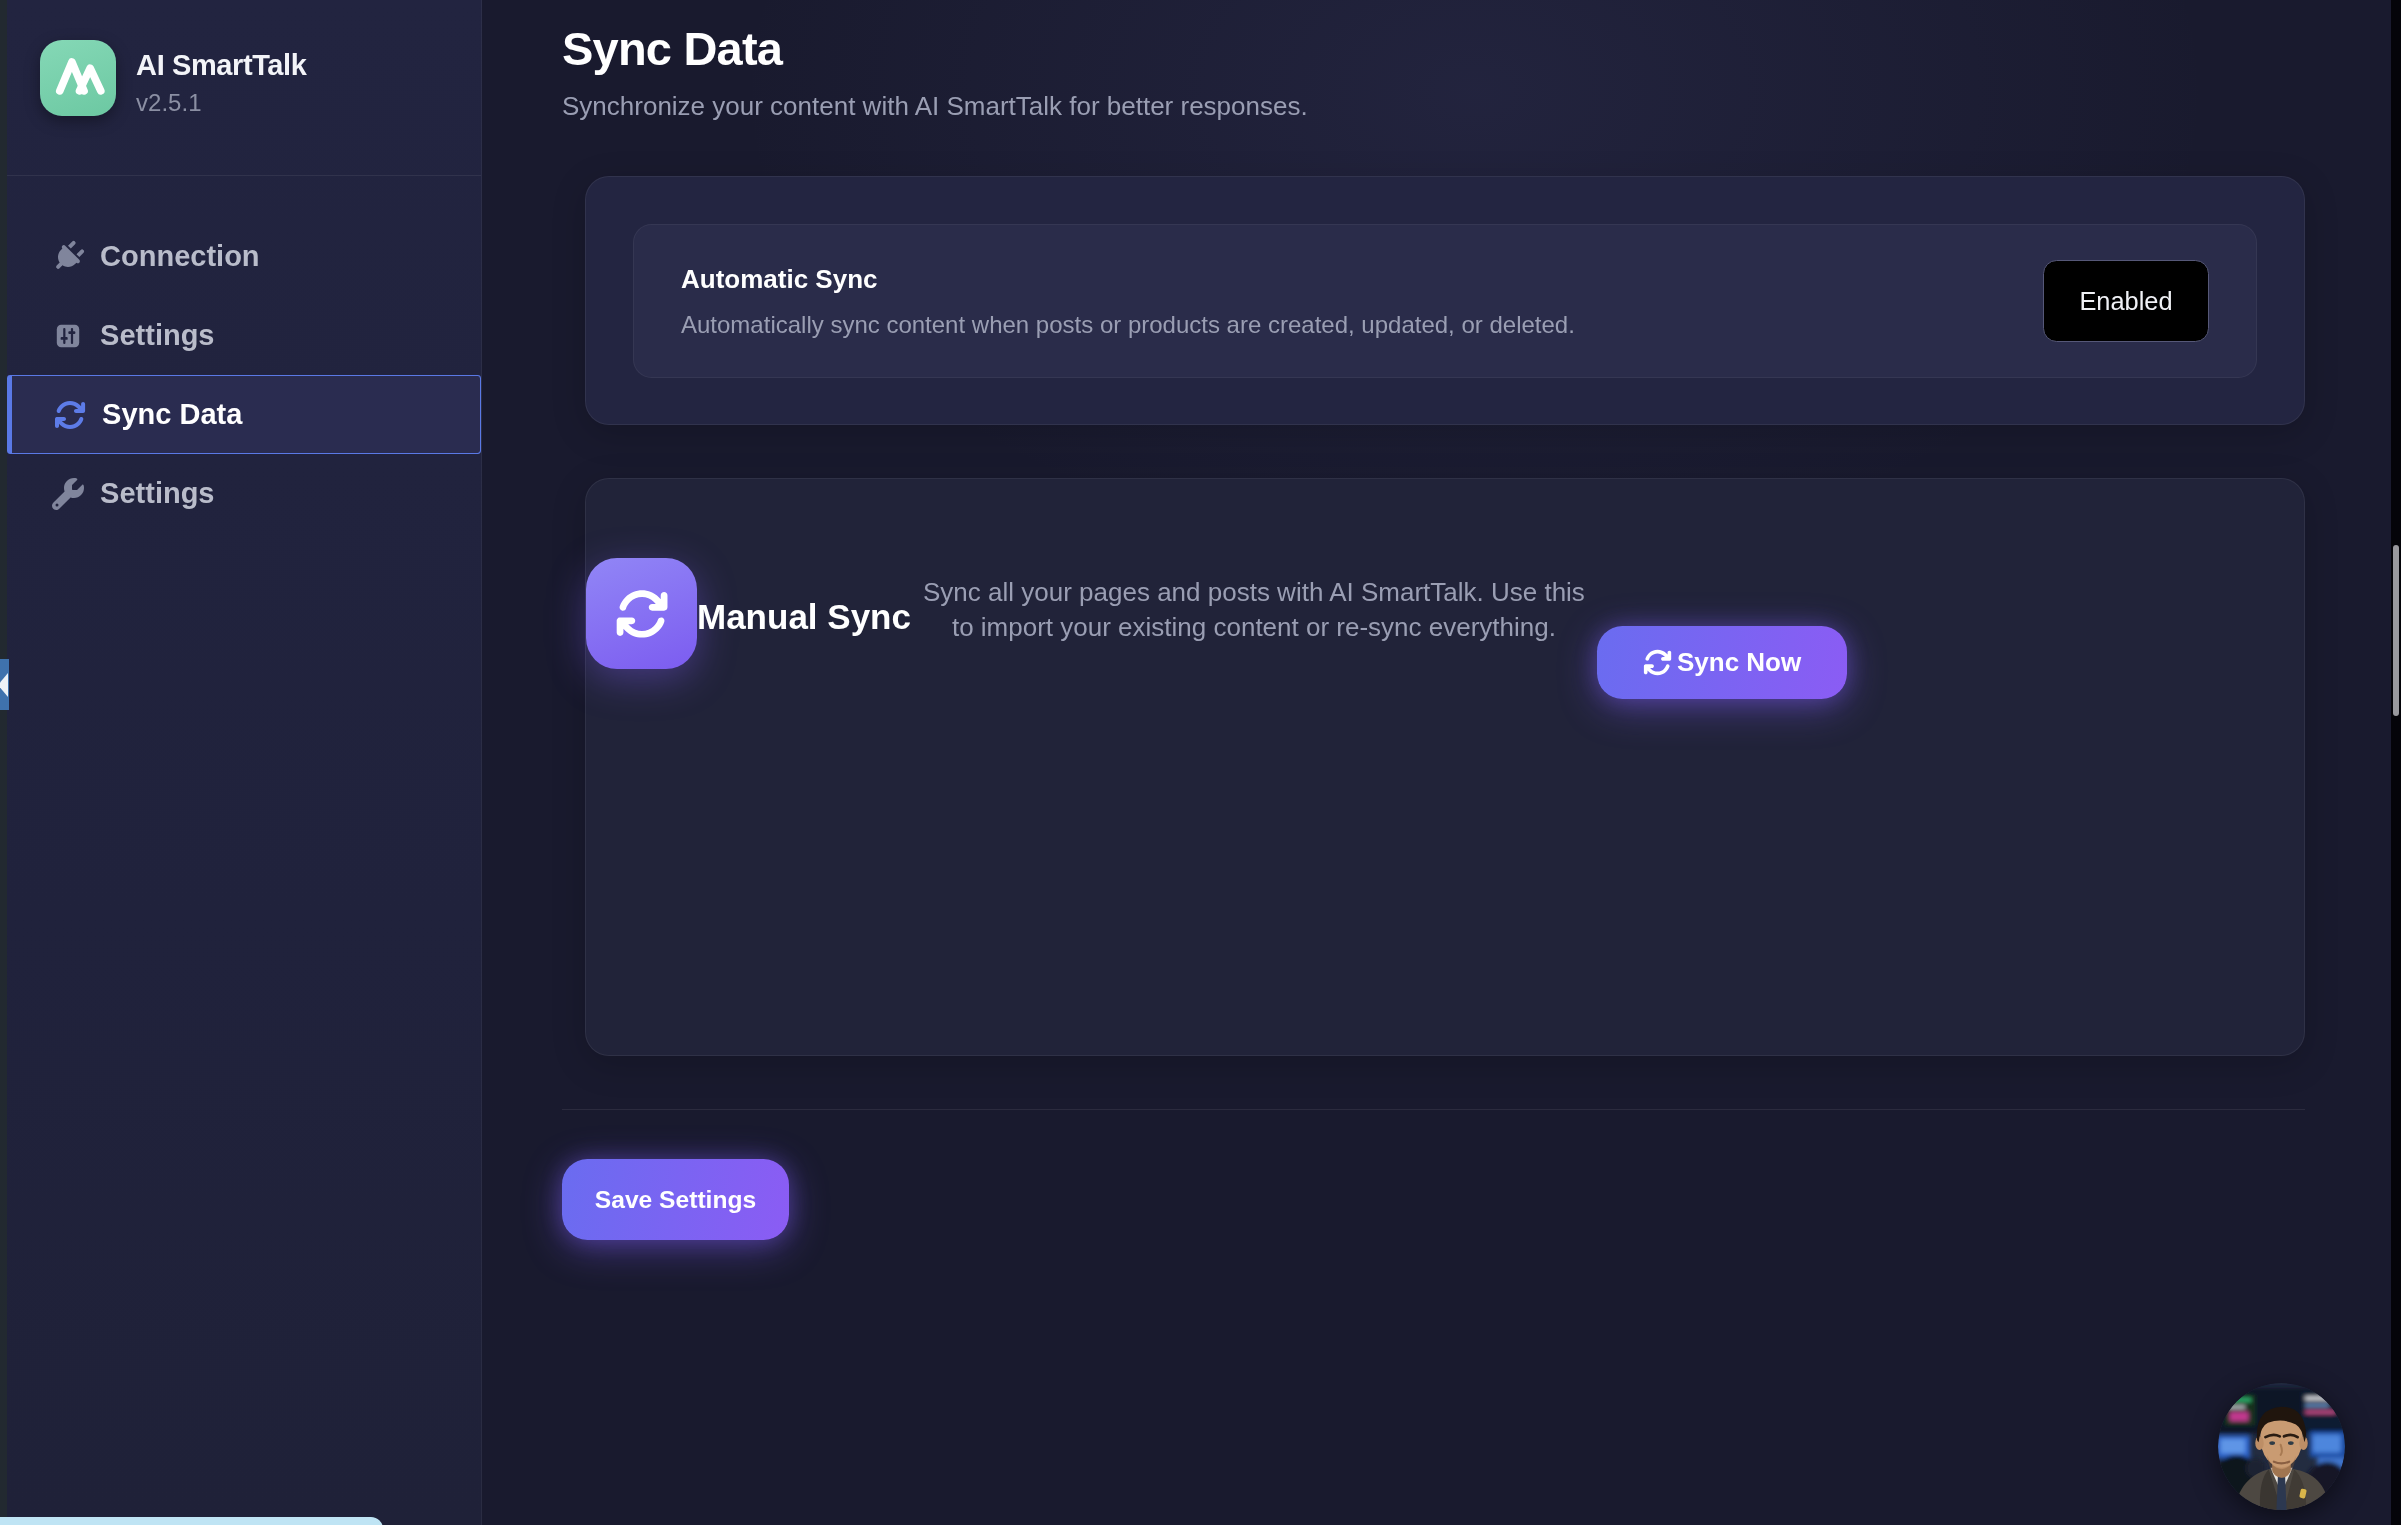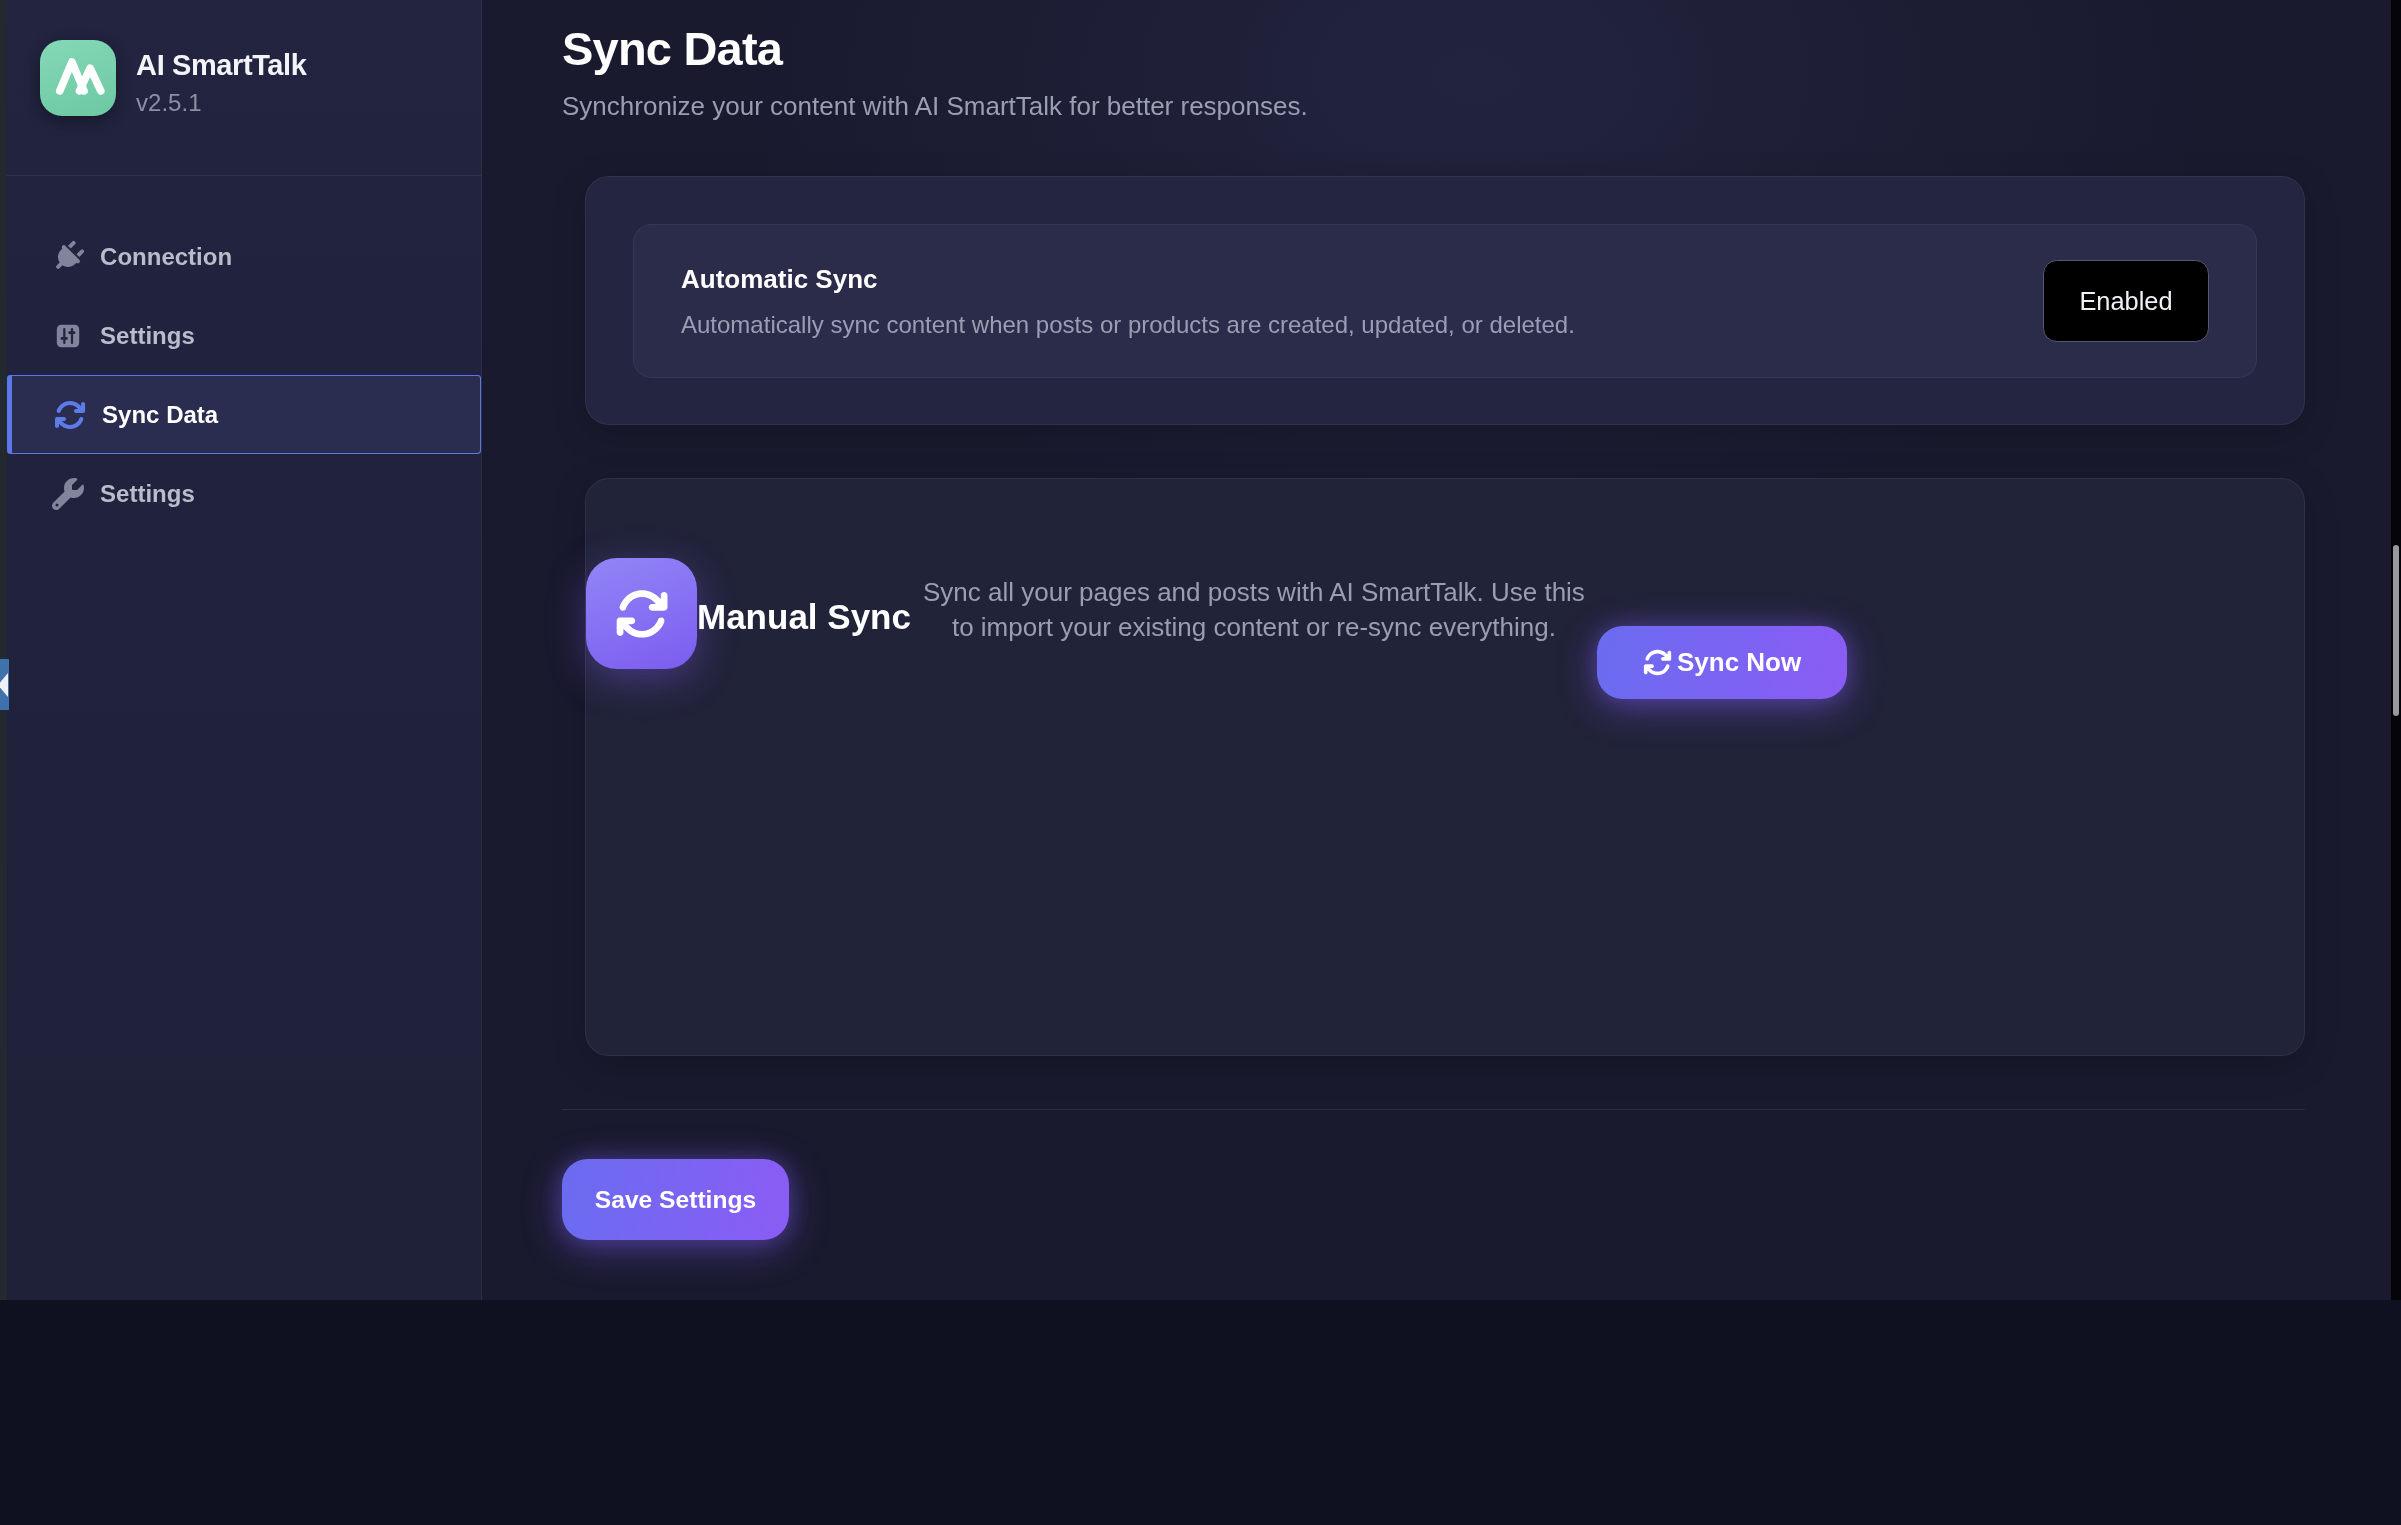--- a/index.html
+++ b/index.html
@@ -1,17 +1,17 @@
 <!DOCTYPE html>
 <html style="font-size:13.6px"><head>
 <meta charset="utf-8">
 <style>
   html,body{margin:0;padding:0;background:#101120;}
   *{box-sizing:border-box;font-family:"Liberation Sans","DejaVu Sans",sans-serif;}
-  .screen{position:relative;width:2401px;height:1300px;overflow:hidden;background:#191a2e;}
+  .screen{position:relative;width:2401px;height:1525px;overflow:hidden;background:#191a2e;}
 
   
   .left-strip{position:absolute;left:0;top:0;width:6.8px;height:100%;background:#222930;}
 
   
   .sidebar{position:absolute;left:6.8px;top:0;width:475px;height:100%;
     background:linear-gradient(180deg,#222440 0%,#20223c 60%,#1f2138 100%);
     border-right:0.8px solid rgba(255,255,255,0.05);}
   .sidebar-header{position:relative;height:175px;padding:40px 0 0 33px;display:flex;align-items:flex-start;}
   .logo{width:76px;height:76px;border-radius:22px;flex:0 0 auto;
@@ -20,21 +20,21 @@
   .logo svg{width:76px;height:76px;}
   .app-meta{margin-left:20.3px;padding-top:8.5px;}
   .app-name{font-size:29px;font-weight:700;color:#f3f4f8;letter-spacing:-0.4px;}
   .app-version{font-size:24px;color:#8b8fa3;margin-top:7.6px;}
   .sidebar-divider{position:absolute;left:0;top:175px;width:100%;height:0.8px;background:rgba(255,255,255,0.07);}
 
   .nav{position:absolute;top:217px;left:0;width:100%;}
   .nav-item{height:79px;display:flex;align-items:center;padding-left:44px;cursor:pointer;}
   .nav-icon{width:34px;height:34px;margin-right:15.3px;display:flex;align-items:center;justify-content:center;color:#80859c;}
   .nav-icon svg{width:32px;height:32px;}
-  .nav-label{font-size:24px;font-weight:600;color:#b9bcca;}
+  .nav-label{font-size:29px;font-weight:600;color:#b9bcca;}
   .nav-item.active{background:#2a2c50;border:1.7px solid #5a79e6;border-left-width:5.1px;
     border-radius:3.4px;padding-left:41px;}
   .nav-item.active .nav-label{color:#ffffff;font-weight:700;}
   .nav-item.active .nav-icon{color:#5d7ce8;}
 
   
   .content{position:absolute;left:482px;top:0;width:1909px;height:100%;
     background:radial-gradient(1186px 763px at 52% 6%,rgba(96,99,168,0.13),rgba(0,0,0,0) 62%),#191a2e;
     padding:22px 86px 0 80px;}
   .page-title{margin:0;font-size:47px;line-height:1.15;font-weight:800;color:#ffffff;letter-spacing:-0.8px;}

